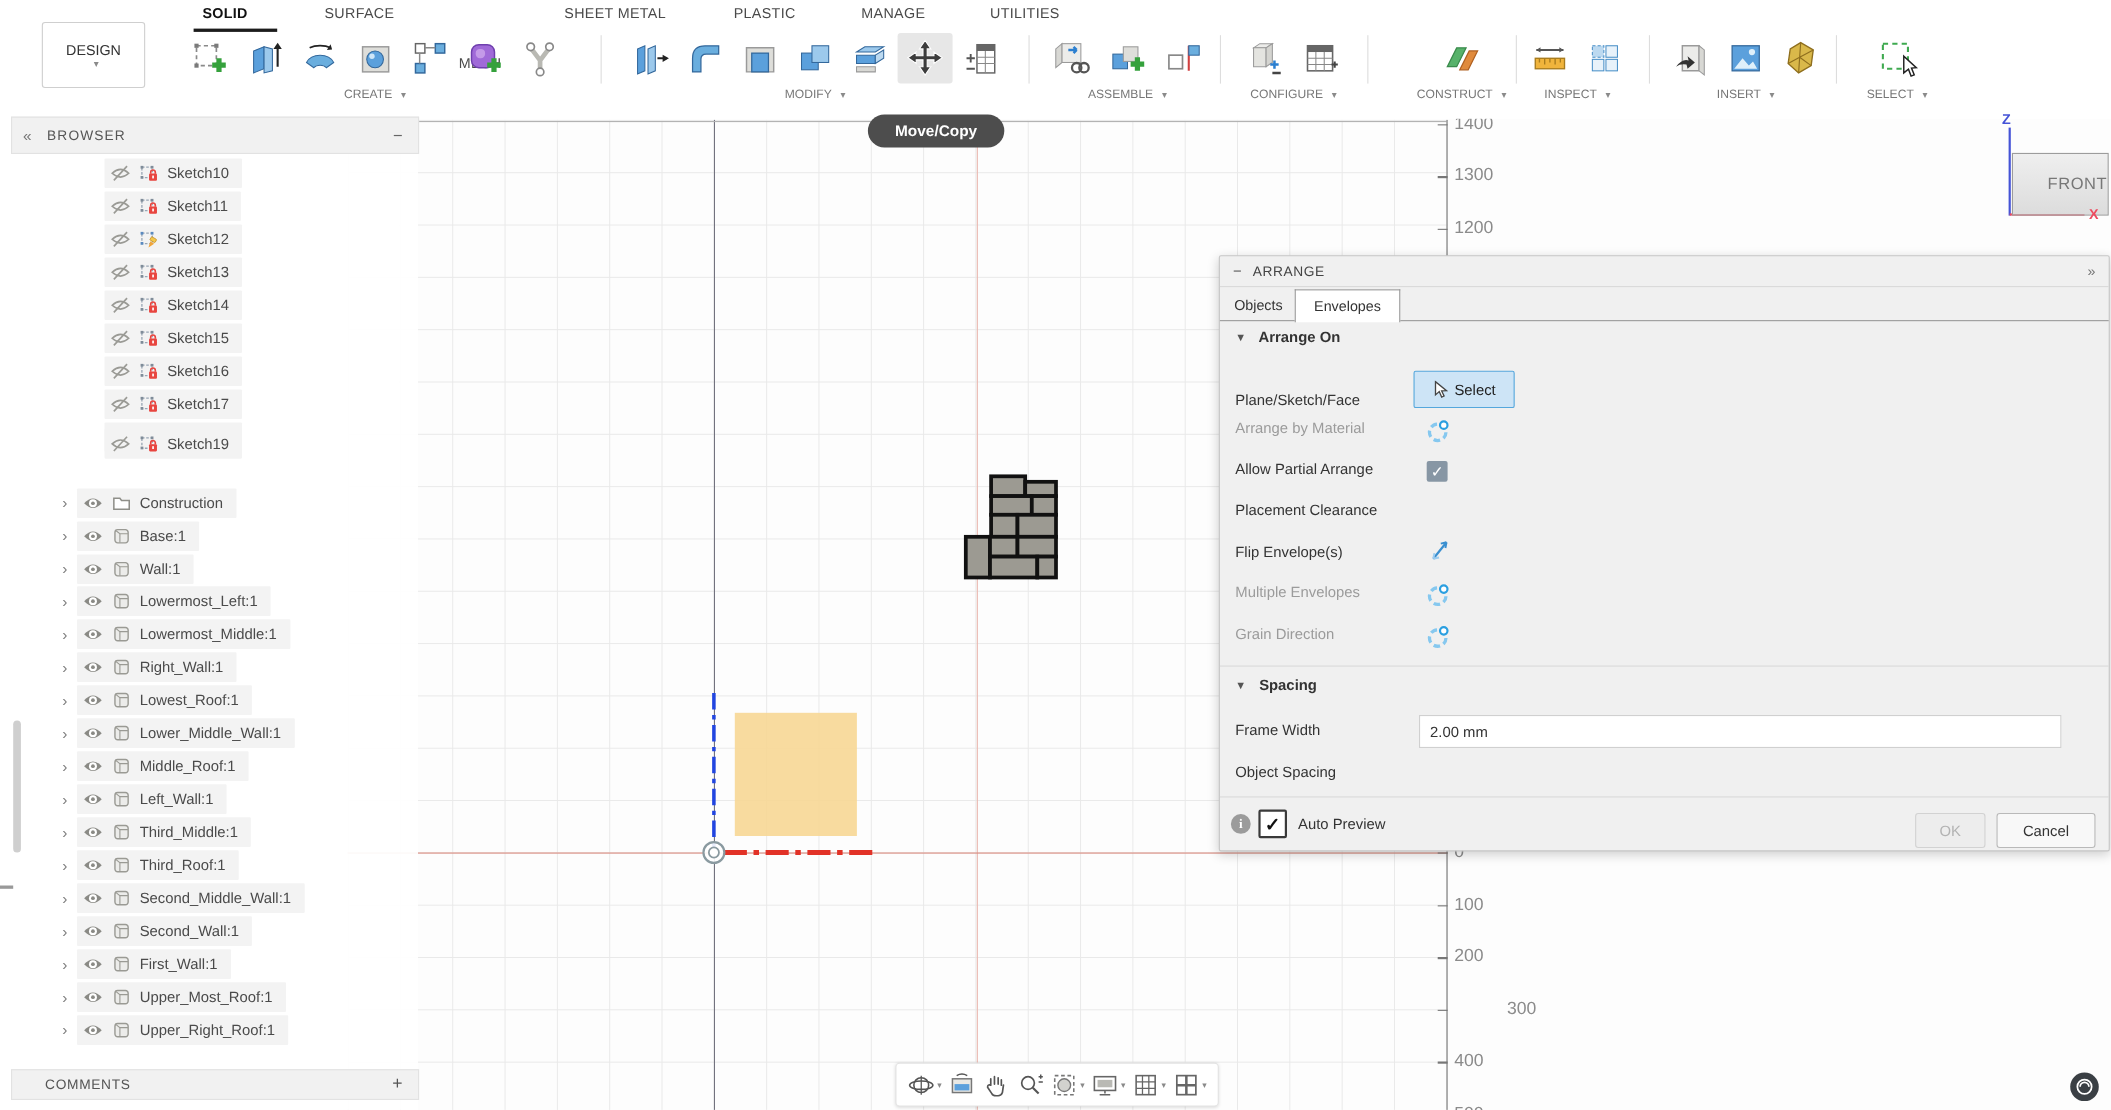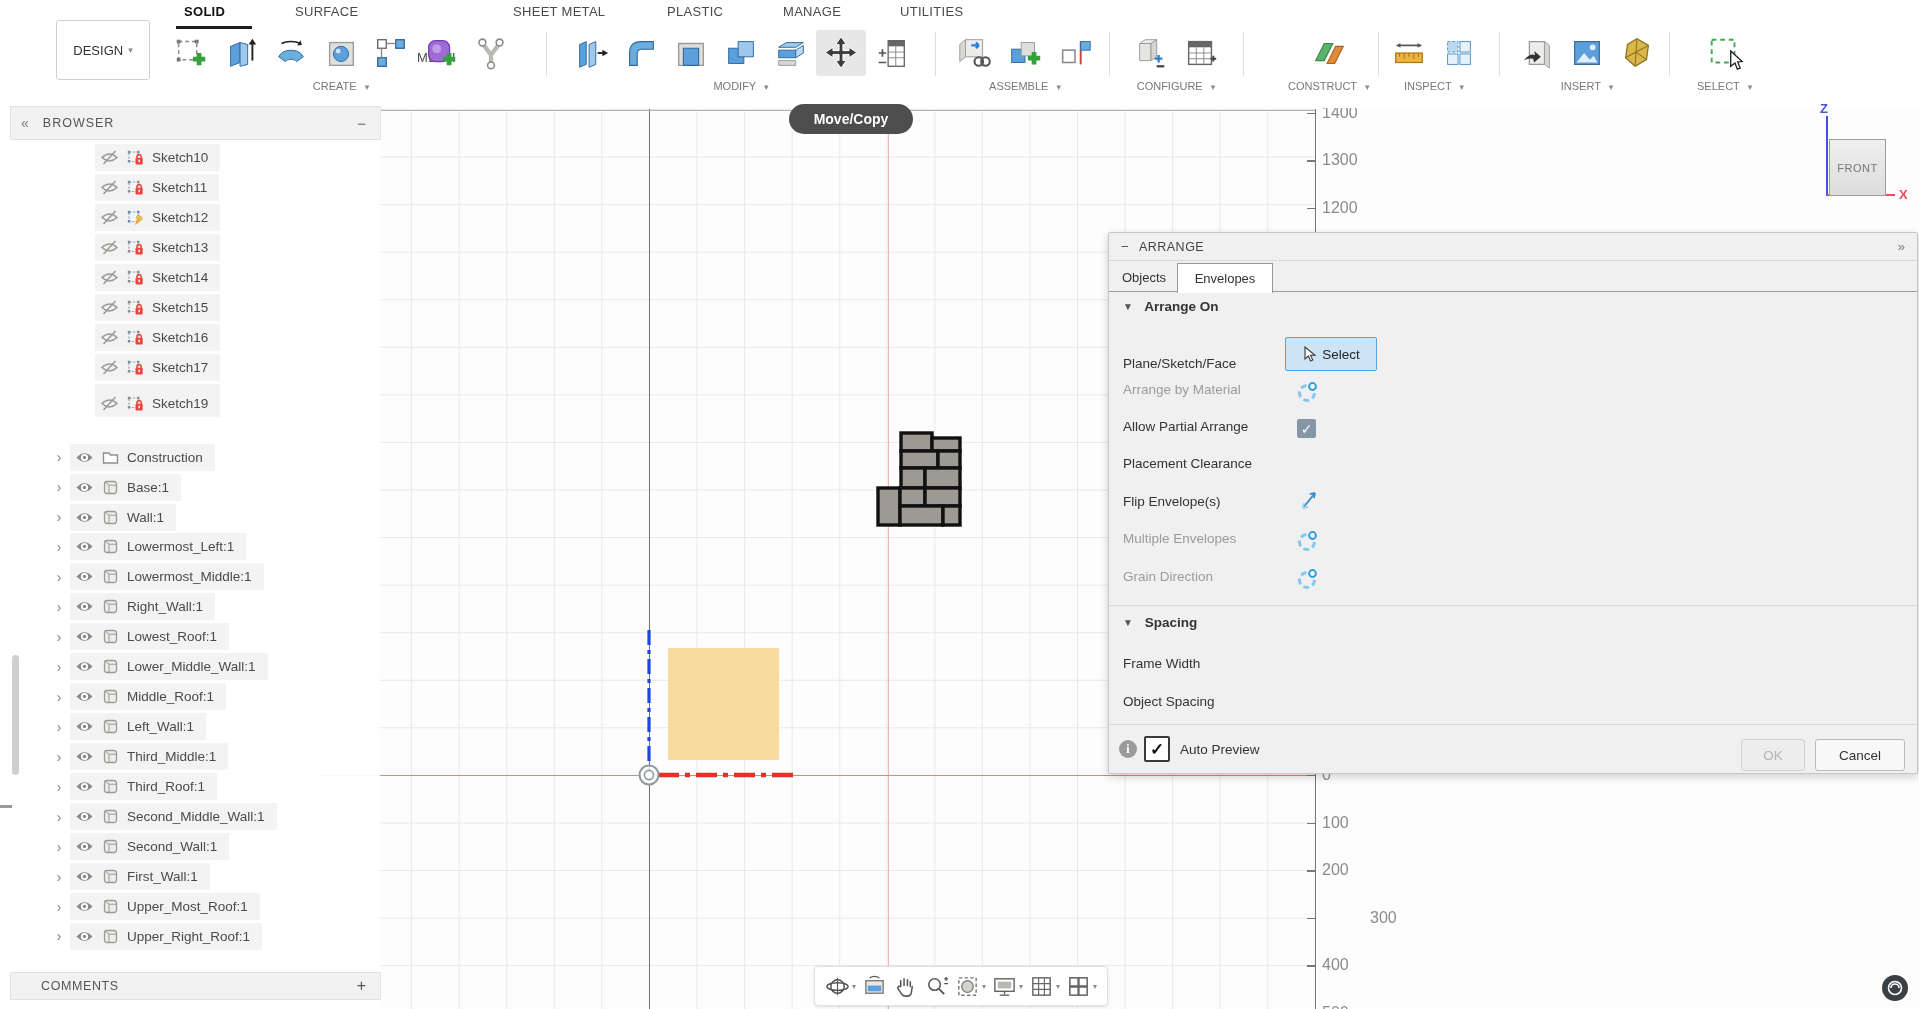--- a/index.html
+++ b/index.html
@@ -15,22 +15,22 @@
   .vline-dark{left:648.5px;top:109px;width:1.5px;height:900px;background:#72727e;}
   .hline-red{left:316px;top:774.5px;width:1000px;height:1.4px;background:#d98a7e;}
   .vline-red{left:887.5px;top:109px;width:1.3px;height:900px;background:#eab9b1;}
   .ruler-top-h{left:316px;top:109.5px;width:999px;height:1px;background:#b3b3b3;}
   .ruler-right-a{left:1315px;top:109px;width:1.4px;height:124px;background:#777;}
   .ruler-right-b{left:1315px;top:772px;width:1.4px;height:237px;background:#777;}
   .tick{width:9px;height:1.4px;background:#777;left:1307px;}
   .axis-label{color:#8b8b8b;font-size:16px;left:1322px;width:60px;}
   
   #toolbar{left:0;top:0;width:1919px;height:108px;background:#fff;}
-  #designBtn{left:56px;top:20px;width:92px;height:58px;border:1px solid #cfcfcf;border-radius:3px;
-     display:flex;align-items:center;justify-content:center;font-size:13px;color:#333;background:#fff;cursor:default;}
+  #designBtn{left:38px;top:20px;width:92px;height:58px;border:1px solid #cfcfcf;border-radius:3px;
+     display:flex;align-items:center;justify-content:center;font-size:13px;color:#333;background:#fff;cursor:default;flex-direction:column;}
   .caret{font-size:9px;color:#8a8a8a;margin-left:5px;}
   .tab{position:absolute;top:4px;font-size:13px;color:#4a4a4a;letter-spacing:.3px;cursor:default;}
   .tab.active{color:#111;font-weight:bold;}
   #tabUnderline{left:176px;top:26px;width:76px;height:3px;background:#1c1c1c;}
   .tgroup{position:absolute;top:30px;display:flex;flex-direction:column;align-items:center;}
   .tg-icons{display:flex;}
   .tg-icon{width:50px;height:46px;display:flex;align-items:center;justify-content:center;border-radius:3px;}
   .tg-icon.hl{background:#e7e7e7;}
   .tg-icon svg{width:38px;height:38px;}
   .tg-label{margin-top:4px;font-size:11px;color:#777;white-space:nowrap;}
@@ -93,21 +93,21 @@
   #chkAuto{margin-left:7px;width:22px;height:22px;background:#fff;border:2px solid #3a3a3a;border-radius:2px;
      font-size:17px;font-weight:bold;color:#111;display:flex;align-items:center;justify-content:center;}
   #autoLabel{margin-left:10px;color:#333;}
   #okBtn{position:absolute;left:632px;top:14px;width:62px;height:30px;background:#ededed;border:1px solid #d2d2d2;
      border-radius:3px;color:#b2b2b2;font-size:13.5px;display:flex;align-items:center;justify-content:center;}
   #cancelBtn{position:absolute;left:706px;top:14px;width:88px;height:30px;background:#f8f8f8;border:1px solid #b9b9b9;
      border-radius:3px;color:#333;font-size:13.5px;display:flex;align-items:center;justify-content:center;cursor:default;}
   
   #vcFace{left:1829px;top:139px;width:55px;height:55px;background:linear-gradient(#efefef,#dcdcdc);
      border:1px solid #9c9c9c;display:flex;align-items:center;justify-content:center;
-     font-size:11px;color:#777;letter-spacing:.5px;}
+     font-size:15px;color:#777;letter-spacing:.5px;padding-left:31px;}
   #vcZline{left:1826px;top:116px;width:2.4px;height:80px;background:#4553d6;}
   #vcXline{left:1827px;top:193.5px;width:68px;height:2.6px;background:#ee4a5e;}
   #vcZ{left:1820px;top:101px;color:#4553d6;font-weight:bold;font-size:13px;}
   #vcX{left:1899px;top:187px;color:#ee4a5e;font-weight:bold;font-size:13px;}
   
   #navbar{left:814px;top:966px;width:292px;height:38px;background:#fff;border:1px solid #e3e3e3;
      border-radius:4px;box-shadow:0 1px 3px rgba(0,0,0,.12);display:flex;align-items:center;
      justify-content:center;gap:2px;}
   .nav-item{display:flex;align-items:center;padding:0 2px;}
   .nav-item svg{width:25px;height:25px;}
@@ -1045,20 +1045,21 @@
     </svg>
 
     <div id="dlgDivider"></div>
 
     <div class="sec-hdr" style="top:382px">
       <span class="tri">▼</span>
       <span>Spacing</span>
     </div>
 
     <div class="dlabel" style="top:423px">Frame Width</div>
+    <input class="dinput" style="top: 417px;" value="2.00 mm">
 
     <div class="dlabel" style="top:461px">Object Spacing</div>
 
     <div id="dlgFooter">
       <div id="infoIcon">i</div>
       <div id="chkAuto">✓</div>
       <span id="autoLabel">Auto Preview</span>
       <div id="okBtn">OK</div>
       <div id="cancelBtn">Cancel</div>
     </div>

